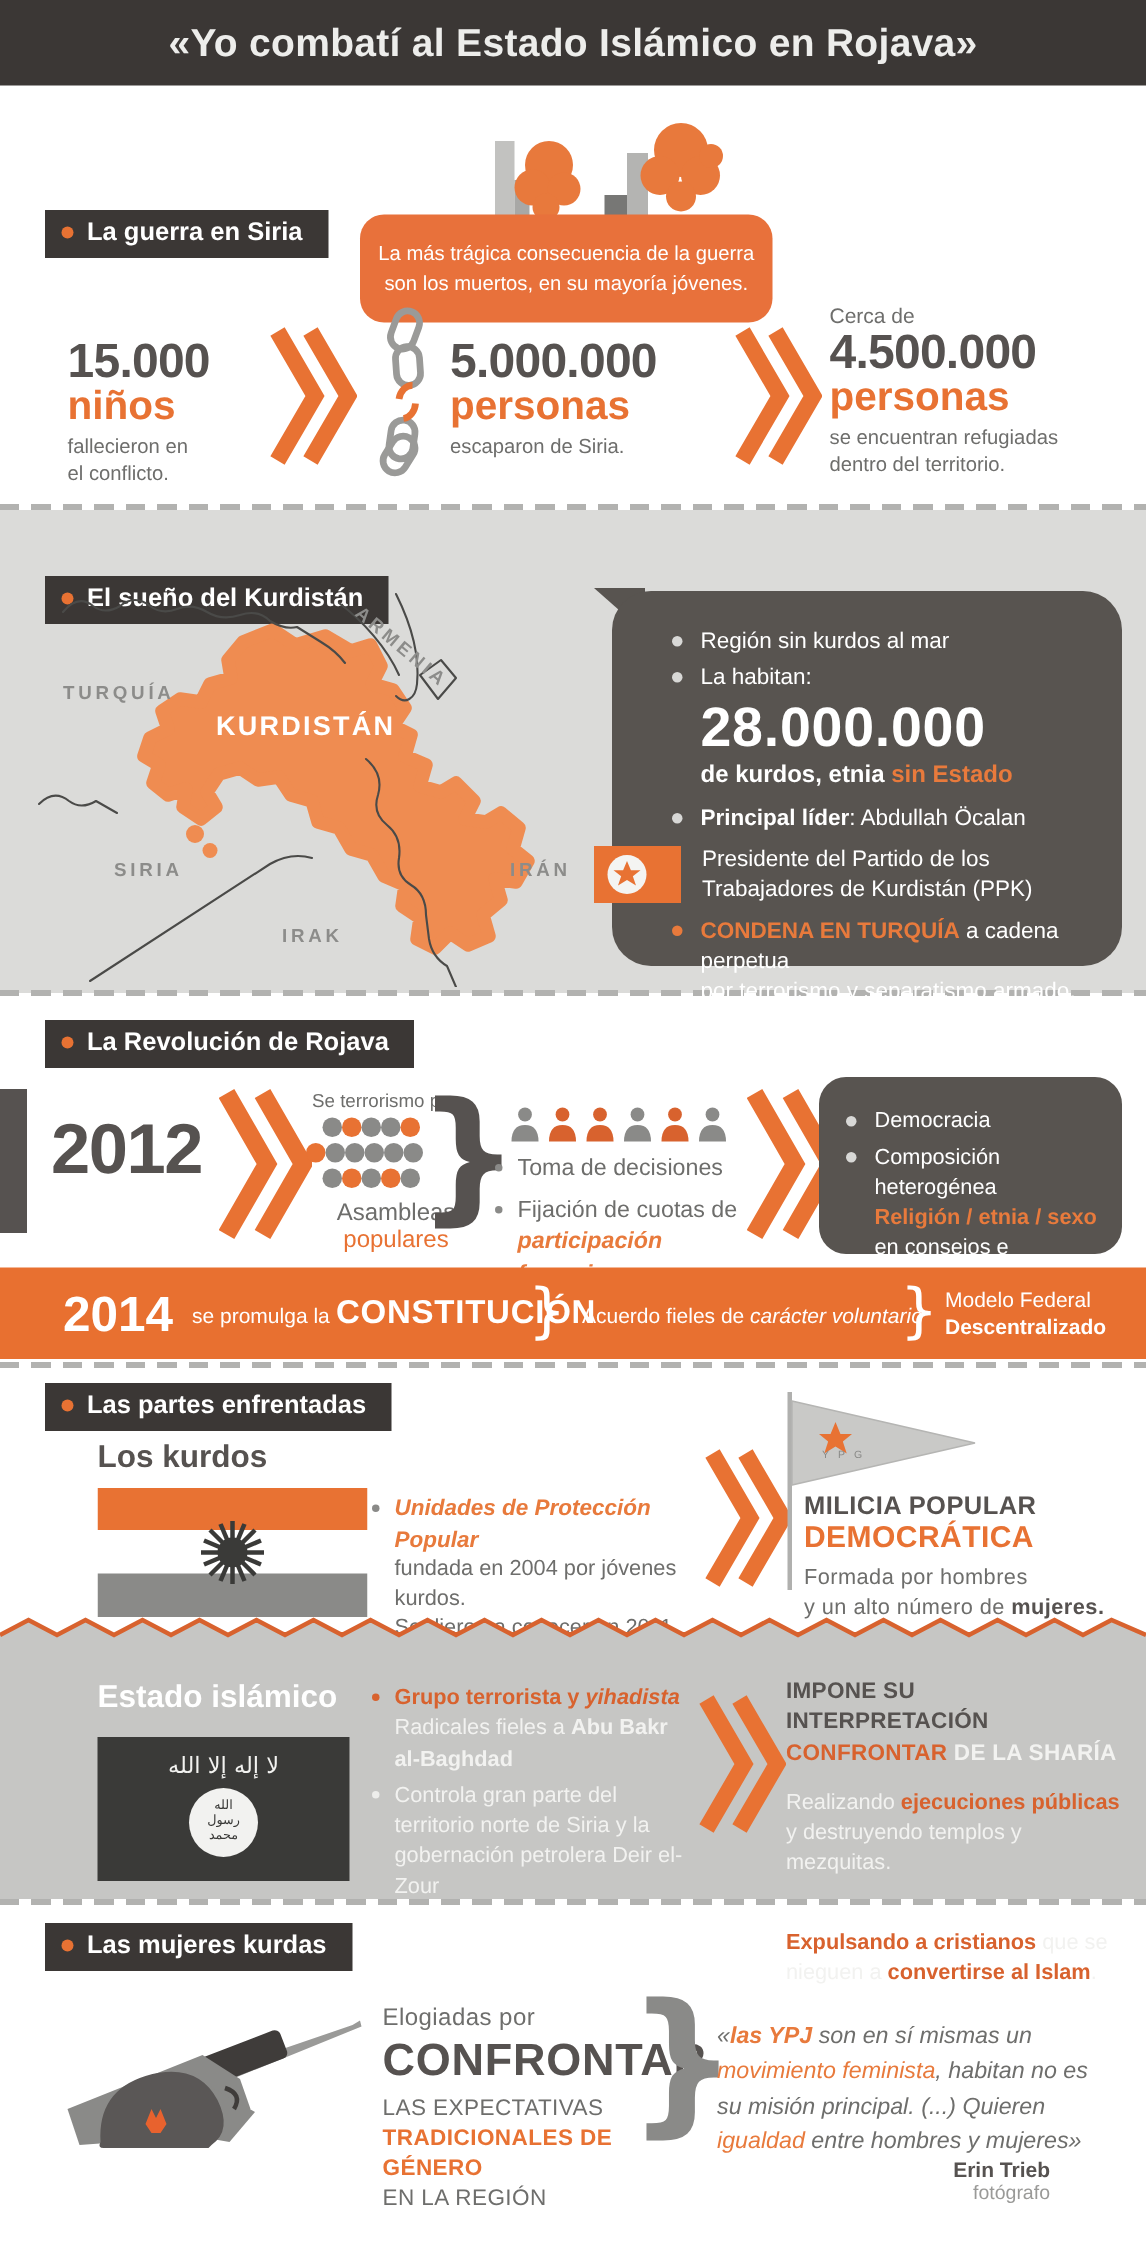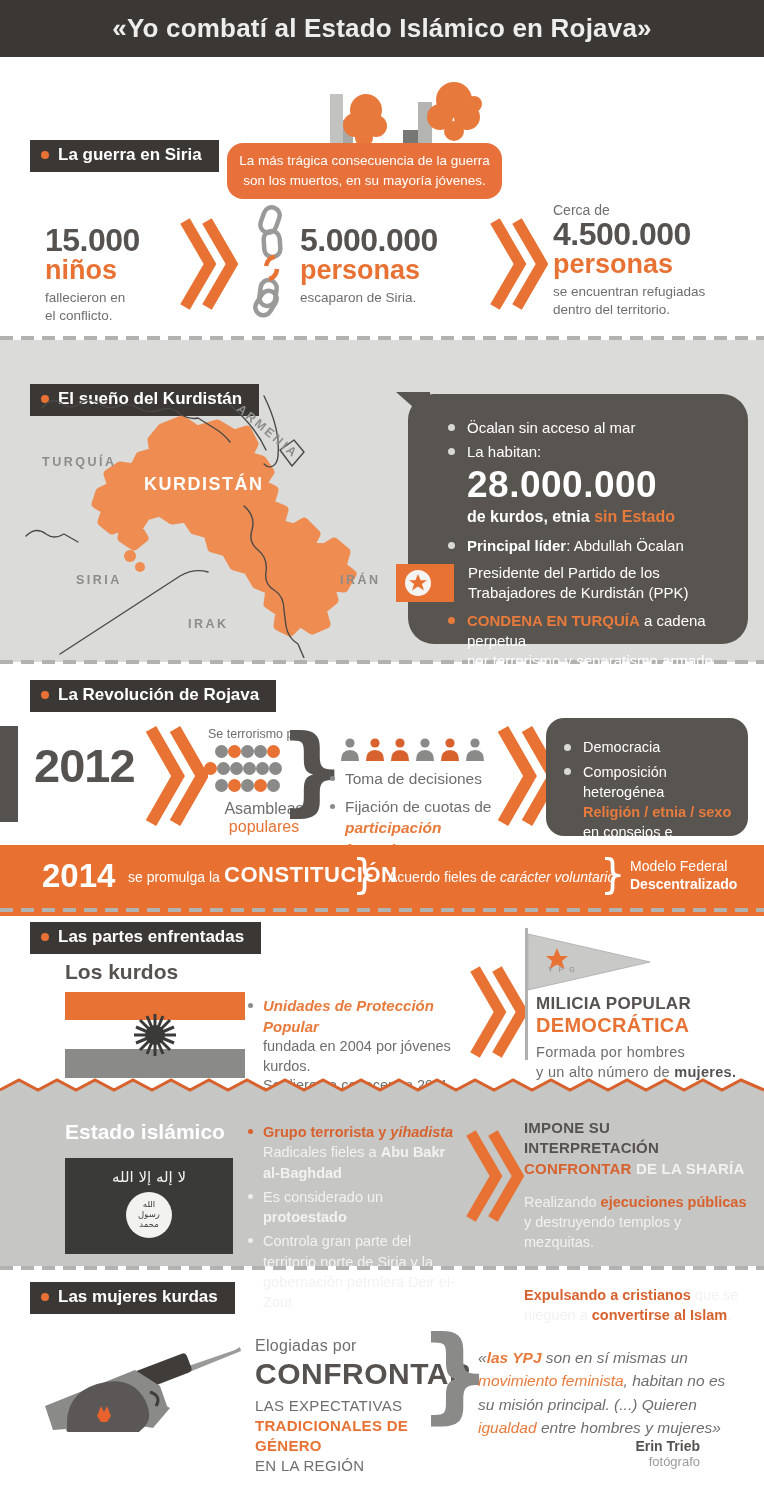--- a/index.html
+++ b/index.html
@@ -114,21 +114,21 @@
         <circle cx="186" cy="69" r="10"></circle>
         <circle cx="206" cy="42" r="8"></circle>
     </g>
   </svg>
 
   <div class="abs label-bar" style="left:30px;top:140px;">
     <span class="label-dot"></span>
     <span>La guerra en Siria</span>
   </div>
 
-  <div class="abs callout" style="left:227px;top:143px;width:275px;height:56px;">
+  <div class="abs callout" style="left:240px;top:143px;width:275px;height:72px;">
     <span>La más trágica consecuencia de la guerra
 son los muertos, en su mayoría jóvenes.</span>
   </div>
 
   <div class="abs" style="left:45px;top:224px;width:140px;">
     <div class="stat-num">15.000</div>
     <div class="stat-unit">niños</div>
     <div class="stat-desc">fallecieron en
 el conflicto.</div>
   </div>
@@ -200,21 +200,21 @@
     <text class="map-label" x="64" y="198">SIRIA</text>
     <text class="map-label" x="176" y="242">IRAK</text>
     <text class="map-label" x="328" y="198">IRÁN</text>
     <text x="132" y="104" fill="#FFFFFF" font-size="18" font-weight="bold" letter-spacing="1.5">KURDISTÁN</text>
   </svg>
 
   <div class="abs bubble-tail" style="left:396px;top:392px;"></div>
   <div class="abs bubble" style="left:408px;top:394px;width:340px;height:250px;padding:24px 22px 0 40px;box-sizing:border-box;">
     <div class="brow">
       <span class="bdot"></span>
-      <span class="btxt">Öcalan sin acceso al mar</span>
+      <span class="btxt">Región sin kurdos al mar</span>
     </div>
     <div class="brow" style="margin-top:4px;">
       <span class="bdot"></span>
       <span class="btxt">La habitan:</span>
     </div>
     <div class="big-number" style="margin:2px 0 0 19px;">28.000.000</div>
     <div class="btxt bold" style="margin:1px 0 8px 19px;font-size:16px;">
       <span>de kurdos, etnia </span><span class="orange">sin Estado</span>
     </div>
     <div class="brow">
@@ -324,21 +324,21 @@
     <div class="brow" style="margin-top:4px;">
       <span class="bdot"></span>
       <span class="btxt" style="font-size:14.5px;line-height:1.4;">
         <span>Composición heterogénea</span><br>
         <span class="orange bold">Religión / etnia / sexo</span><br>
         <span>en consejos e instituciones</span>
       </span>
     </div>
   </div>
 
-  <div class="abs const-bar" style="left:0;top:845px;width:764px;height:71px;">
+  <div class="abs const-bar" style="left:0;top:845px;width:764px;height:61px;">
     <span class="abs" style="left:42px;top:12px;font-size:33px;font-weight:800;">2014</span>
     <span class="abs" style="left:128px;top:24px;font-size:14px;">se promulga la</span>
     <span class="abs" style="left:224px;top:17px;font-size:22px;font-weight:800;letter-spacing:0.5px;">CONSTITUCIÓN</span>
     <span class="abs" style="left:352px;top:6px;font-size:40px;font-family:'DejaVu Sans',sans-serif;">}</span>
     <span class="abs" style="left:388px;top:24px;font-size:14px;">
       <span>Acuerdo fieles de </span><span class="italic">carácter voluntario</span>
     </span>
     <span class="abs" style="left:600px;top:6px;font-size:40px;font-family:'DejaVu Sans',sans-serif;">}</span>
     <span class="abs" style="left:630px;top:13px;font-size:14px;line-height:1.25;">
       <span>Modelo Federal</span><br>
@@ -421,24 +421,20 @@
   </div>
 
   <div class="abs" style="left:248px;top:1122px;width:215px;">
     <div class="ibullet">
       <span class="bdot" style="background:#D8622E;"></span>
       <span><span class="bold" style="color:#D8622E;">Grupo terrorista y </span><span class="bold italic" style="color:#D8622E;">yihadista</span><br>
       <span>Radicales fieles a </span><span class="bold">Abu Bakr al-Baghdad</span></span>
     </div>
     <div class="ibullet" style="margin-top:4px;">
       <span class="bdot"></span>
-      <span><span>Es considerado un </span><span class="bold">protoestado</span></span>
-    </div>
-    <div class="ibullet" style="margin-top:4px;">
-      <span class="bdot"></span>
       <span>Controla gran parte del territorio norte de Siria y la gobernación petrolera Deir el-Zour</span>
     </div>
   </div>
 
   <svg class="abs" style="left:466px;top:1130px;" width="58" height="92" viewBox="0 0 58 92">
     <path d="M5 3 L30 46 L5 89" stroke="#E87233" stroke-width="11" fill="none"></path>
     <path d="M27 3 L52 46 L27 89" stroke="#E87233" stroke-width="11" fill="none"></path>
   </svg>
 
   <div class="abs" style="left:524px;top:1118px;width:225px;">

